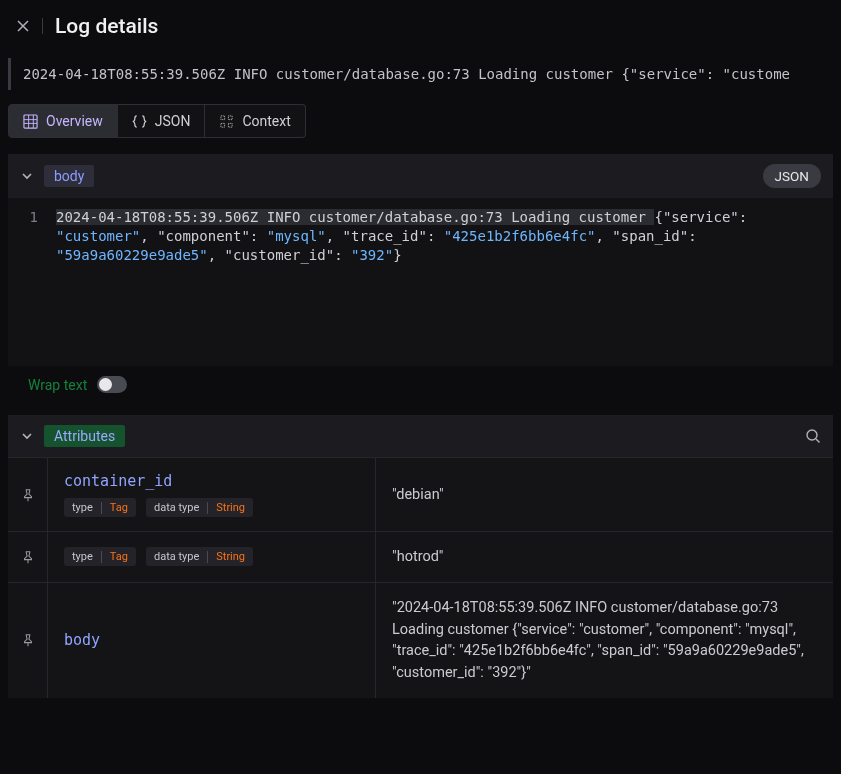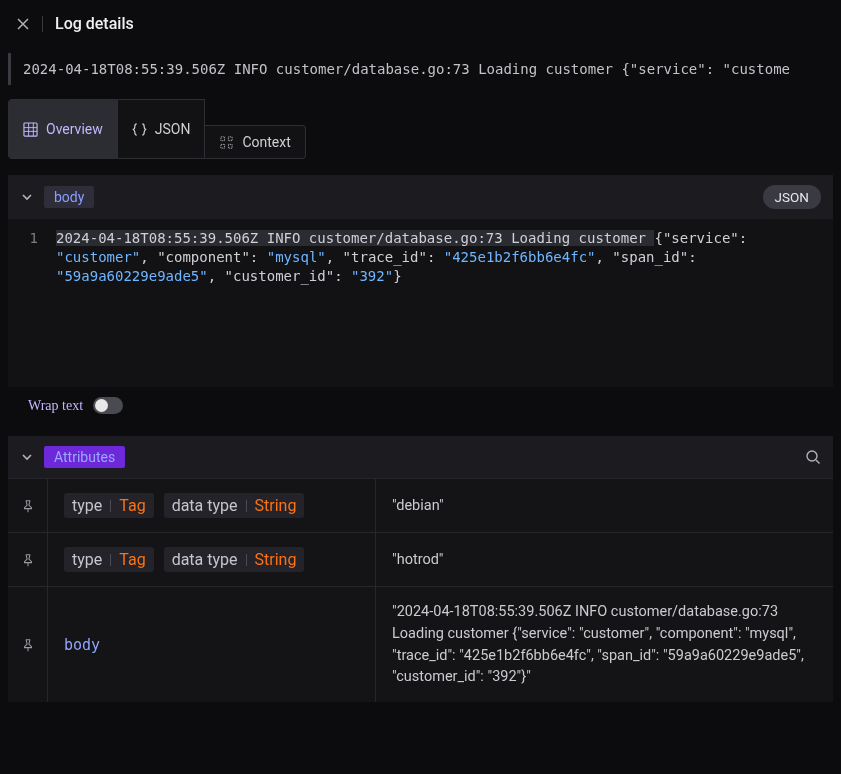--- a/index.html
+++ b/index.html
@@ -13,21 +13,21 @@
   overflow: hidden;
 }
 .header {
   display: flex;
   align-items: center;
   padding: 14px 16px;
   gap: 12px;
 }
 .close-icon { width: 14px; height: 14px; display:flex; align-items:center; justify-content:center; cursor:pointer; color:#b0b0b5;}
 .vdiv { width:1px; height:16px; background:#3a3a40;}
-.header-title { font-size: 16px; font-weight: 500; color:#f0f0f2;}
+.header-title { font-size: 21px; font-weight: 500; color:#f0f0f2;}
 .log-line-bar {
   margin: 6px 16px 14px 8px;
   padding: 8px 12px;
   font-family: ui-monospace, Menlo, monospace;
   font-size: 14px;
   color: #c2c2c8;
   border-left: 3px solid #3a3a42;
   white-space: nowrap;
   overflow: hidden;
 }
@@ -35,66 +35,66 @@
 .tab {
   display:flex; align-items:center; gap:8px;
   padding: 8px 14px;
   border: 1px solid #2e2e35;
   background: #121215;
   color:#cfcfd4;
   cursor:pointer;
   font-size:14px;
 }
 .tab:first-child { border-radius: 4px 0 0 4px; }
-.tab:last-child { border-radius: 0 4px 4px 0; margin-top: 26px; }
+.tab:last-child { border-radius: 0 4px 4px 0; }
 .tab + .tab { border-left: none; }
 .tab.active { background:#2c2c33; color:#c4b5fd; }
 .tab-icon { width:15px; height:15px; display:flex;}
 .panel { margin: 0 8px 8px 8px; border-radius:4px; }
 .panel-header {
   display:flex; align-items:center; padding:10px 12px;
   background:#1b1b20; gap:10px;
 }
 .chevron { width:14px; height:14px; cursor:pointer; color:#b5b5bc; display:flex;}
 .panel-chip {
   background:#2d2e3a; color:#8c9cff; padding:3px 10px; border-radius:2px;
   font-size:14px;
 }
-.attr-chip { background:#6d28d9; color:#9aa8ff; padding:3px 10px; border-radius:2px; font-size:14px;}
+.attr-chip { background:#14532d; color:#9aa8ff; padding:3px 10px; border-radius:2px; font-size:14px;}
 .json-btn {
   margin-left:auto; background:#3a3a42; color:#e8e8ea;
   padding:4px 12px; border-radius:14px; font-size:13.5px; cursor:pointer;
 }
 .search-icon { margin-left:auto; width:16px; height:16px; color:#b0b0b8; cursor:pointer;}
 .code-block {
   background:#121215; padding:10px 14px 10px 14px;
   font-family: ui-monospace, Menlo, monospace;
   font-size:14px; line-height:1.35;
   min-height:168px;
 }
 .code-row { display:flex; gap:18px; }
 .lineno { color:#7c7c85; width:16px; text-align:right; user-select:none; padding-top:0;}
 .code-content { flex:1; color:#cfcfd6; word-wrap:break-word; white-space:normal; padding-right:8px;}
 .code-content .hl { background:#2b2b32; }
 .code-content .str { color:#6fb6ff; }
-.wrap-row { display:flex; align-items:center; gap:10px; padding:10px 14px 14px 20px; color:#c4b5fd;font-family:Liberation Serif, serif;}
+.wrap-row { display:flex; align-items:center; gap:10px; padding:10px 14px 14px 20px; color:#15803d;}
 .toggle {
   width:30px; height:17px; background:#4a4a52; border-radius:10px; position:relative; cursor:pointer;
 }
 .toggle::after {
   content:""; position:absolute; width:13px; height:13px; background:#e8e8ea;
   border-radius:50%; top:2px; left:2px;
 }
 .attr-table { background:#141417; }
 .attr-row { display:flex; border-top:1px solid #26262c; }
 .pin-cell { width:40px; display:flex; align-items:center; justify-content:center; border-right:1px solid #26262c; color:#9a9aa2; cursor:pointer;}
 .key-cell { width:328px; padding:14px 16px; border-right:1px solid #26262c; display:flex; flex-direction:column; justify-content:center; gap:8px;}
 .key-name { font-family: ui-monospace, Menlo, monospace; color:#8fa5ff; font-size:15px; }
 .tag-row { display:flex; gap:10px; }
-.tag-box { background:#232329; padding:3px 8px; border-radius:3px; display:flex; align-items:center; gap:8px; font-size:16px;}
+.tag-box { background:#232329; padding:3px 8px; border-radius:3px; display:flex; align-items:center; gap:8px; font-size:11px;}
 .tag-label { color:#c5c5cc; }
 .tag-divider { width:1px; height:12px; background:#4a4a52; }
 .tag-val-red { color:#f97316; }
 .val-cell { flex:1; padding:14px 16px; color:#cacad0; font-size:14.5px; line-height:1.5; display:flex; align-items:center;}
 </style>
 </head>
 <body>
 
 <div class="header">
   <div class="close-icon">
@@ -177,20 +177,21 @@
     </div>
   </div>
   <div class="attr-table" id="attr-table">
       <div class="attr-row">
         <div class="pin-cell">
           <svg viewBox="0 0 16 16" width="14" height="14">
             <path d="M6 2 H10 V3 L9 7 L12 10 V11 H4 V10 L7 7 L6 3 Z M8 11 V15" fill="none" stroke="currentColor" stroke-width="1.2"></path>
           </svg>
         </div>
         <div class="key-cell">
+          <div class="key-name">container_id</div>
           <div class="tag-row">
             <div class="tag-box">
               <span class="tag-label">type</span>
               <span class="tag-divider"></span>
               <span class="tag-val-red">Tag</span>
             </div>
             <div class="tag-box">
               <span class="tag-label">data type</span>
               <span class="tag-divider"></span>
               <span class="tag-val-red">String</span>

